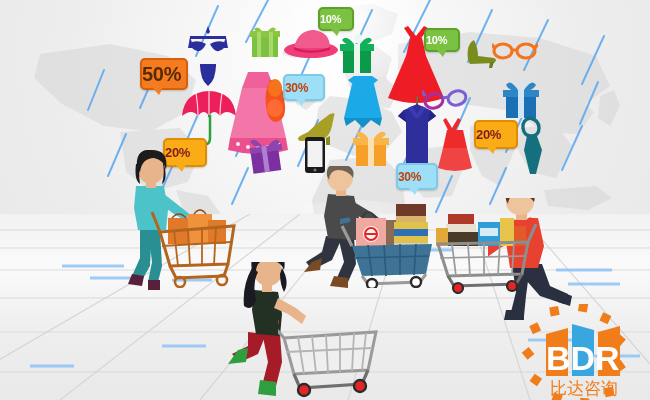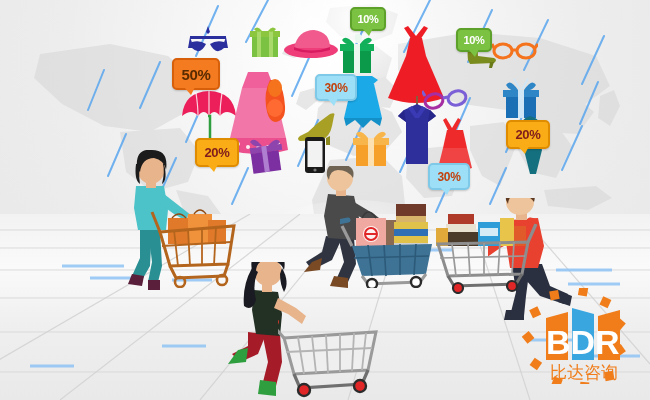--- a/index.html
+++ b/index.html
@@ -22,36 +22,36 @@
   .glow{position:absolute;border-radius:50%;pointer-events:none;
         background:radial-gradient(circle,rgba(255,255,255,.95) 0%,rgba(255,255,255,0) 70%);}
 
   
   .rain{position:absolute;left:0;top:0;width:650px;height:400px;}
 
   
   .it{position:absolute;}
 
   
-  .badge{position:absolute;display:flex;align-items:center;justify-content:center;
+  .badge{position:absolute;display:flex;align-items:center;
          border-radius:5px;font-weight:bold;color:#4a3100;letter-spacing:-.3px;
-         box-shadow:0 1px 2px rgba(0,0,0,.18);margin-left:32px;}
+         box-shadow:0 1px 2px rgba(0,0,0,.18);}
   .badge .tail{position:absolute;left:10px;bottom:-7px;width:0;height:0;
          border-left:7px solid transparent;border-right:4px solid transparent;}
   .b-orange{background:#f47b20;border:2px solid #d85f0a;color:#5a2b00;}
   .b-orange .tail{border-top:8px solid #f47b20;}
   .b-yellow{background:#f9ac16;border:2px solid #e08c00;color:#7f1d1d;}
   .b-yellow .tail{border-top:8px solid #f9ac16;}
   .b-blue{background:#9ddff6;border:2px solid #7ec9e8;color:#c2410c;}
   .b-blue .tail{border-top:8px solid #9ddff6;}
   .b-green{background:#7cc242;border:2px solid #5da02a;color:#fff;}
   .b-green .tail{border-top:8px solid #7cc242;}
 
   
-  #logo{position:absolute;right:4px;bottom:16px;width:130px;height:96px;}
+  #logo{position:absolute;right:4px;bottom:0;width:130px;height:96px;}
   #logo svg{display:block;}
   .bdr-text{font-family:"Liberation Sans",sans-serif;font-weight:bold;}
 </style>
 </head>
 <body>
 
 <div id="scene">
 
   <div class="mapwrap">
     <svg viewBox="0 0 650 400" preserveAspectRatio="none" aria-hidden="true">
@@ -316,21 +316,21 @@
     <path d="M12 2 L18 12 L24 2 L27 4 L21 16 L15 16 L9 4 Z" fill="#ef2a2a"></path>
     <path d="M13 14 L29 14 L33 32 L9 32 Z" fill="#ef2a2a"></path>
     <path d="M9 32 L33 32 L38 52 Q21 58 4 52 Z" fill="#f04444"></path>
   </svg>
 
   <svg class="it" style="left:516px;top:116px;" width="36" height="62" viewBox="0 0 36 62">
     <path d="M14 2 Q6 4 7 12 Q8 20 15 20 Q23 20 23 12 Q23 4 14 2 Z" fill="none" stroke="#14707e" stroke-width="3.4"></path>
     <path d="M11 20 L21 20 L26 34 L20 58 L14 58 L8 34 Z" fill="#14707e"></path>
   </svg>
 
-  <div class="badge b-orange" style="left:140px;top:58px;width:44px;height:28px;font-size:15px;">
+  <div class="badge b-orange" style="left:140px;top:58px;width:44px;height:28px;font-size:20px;">
     <span>50%</span>
     <span class="tail"></span>
   </div>
 
   <div class="badge b-yellow" style="left:163px;top:138px;width:40px;height:25px;font-size:13px;">
     <span>20%</span>
     <span class="tail"></span>
   </div>
 
   <div class="badge b-blue" style="left:283px;top:74px;width:38px;height:23px;font-size:12px;">

